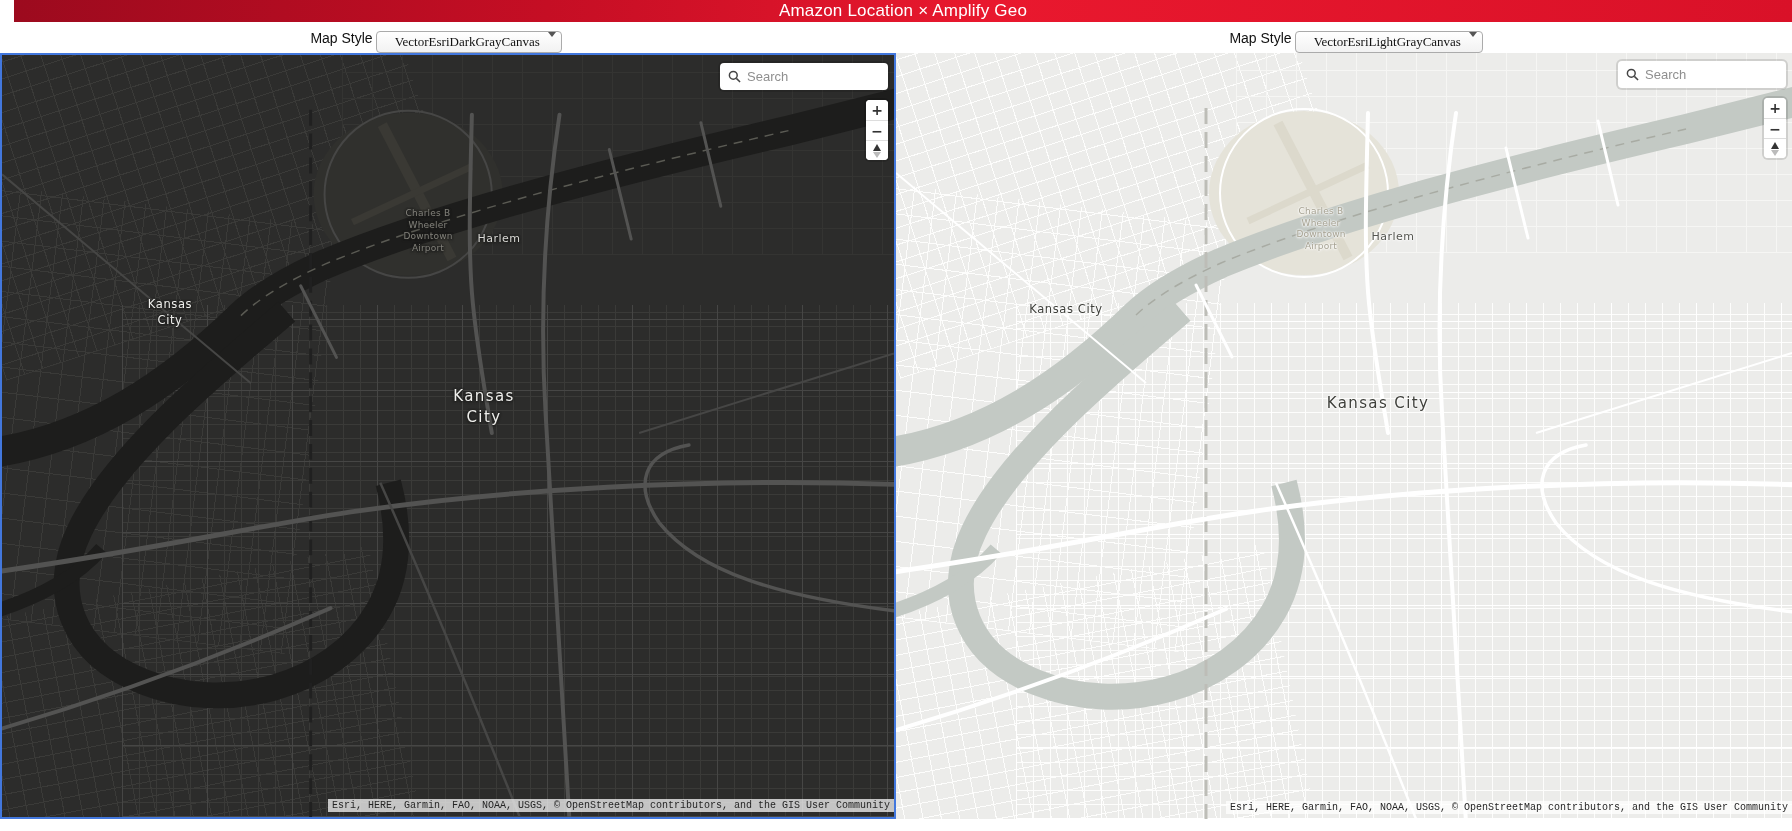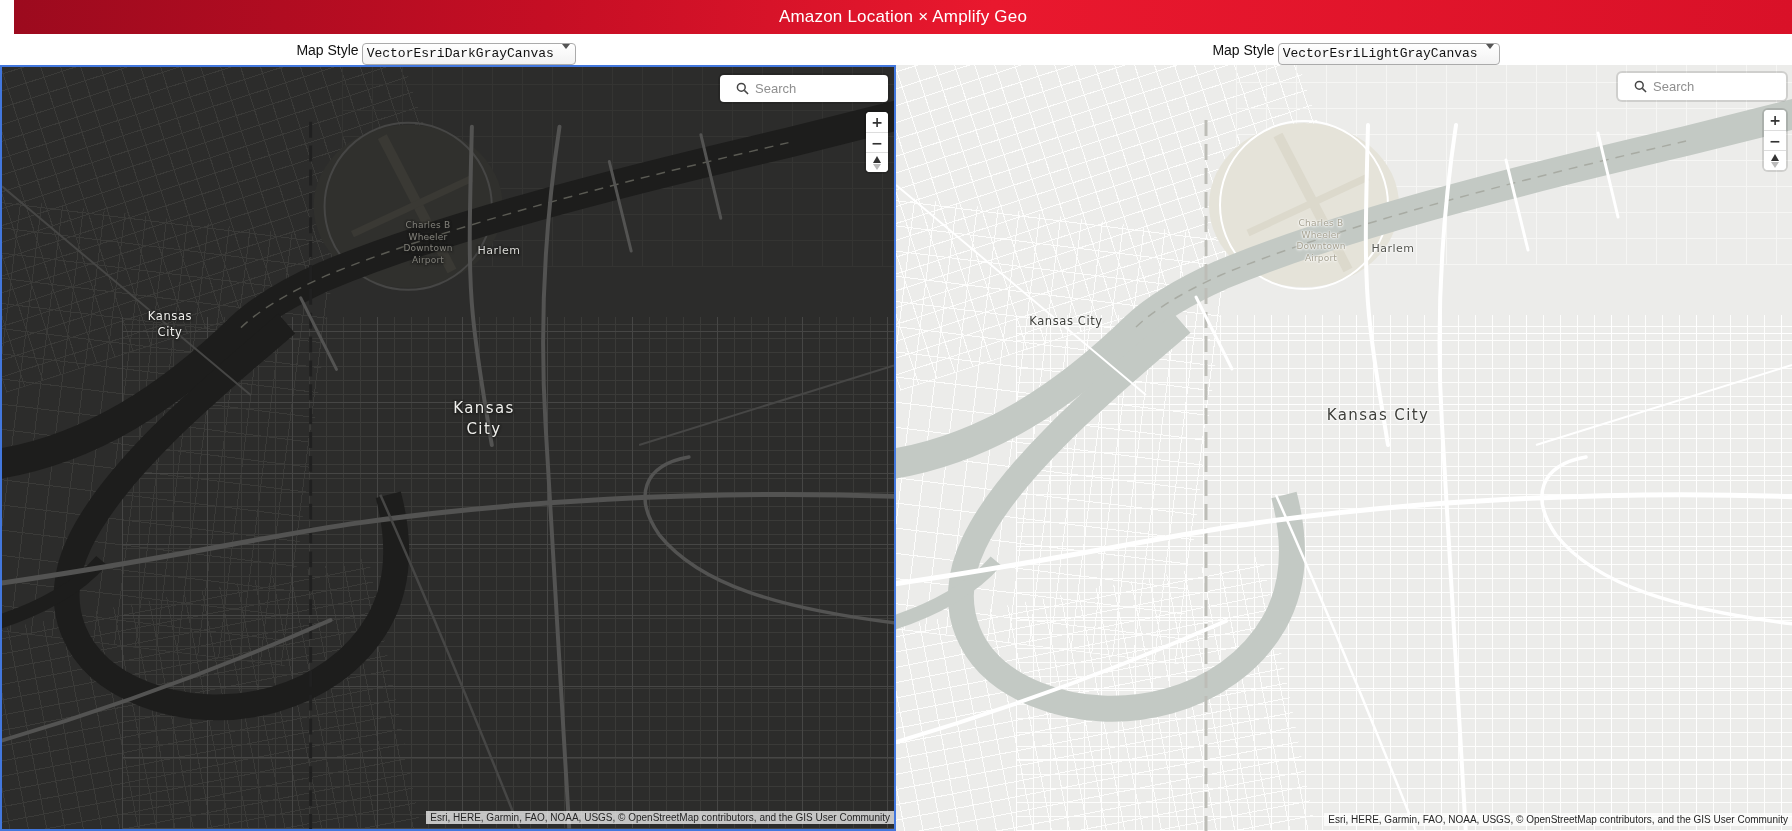--- a/index.html
+++ b/index.html
@@ -1,36 +1,36 @@
 <!DOCTYPE html>
 <html><head>
 <meta charset="utf-8">
 <style>
   * { margin:0; padding:0; box-sizing:border-box; }
   html,body { width:1792px; height:831px; overflow:hidden; background:#fff;
               font-family:"Liberation Sans", sans-serif; }
 
   
   .app-header{
-    height:34px; display:flex; align-items:center; justify-content:center;
+    height:22px; display:flex; align-items:center; justify-content:center;
     background:linear-gradient(95deg,#9c0a1e 0%,#c50e24 30%,#e9182e 55%,#d91128 100%);
     color:#fff; font-size:17px; letter-spacing:.2px;margin-left:14px;
   }
 
   
   .style-bar{ height:31px; display:flex; background:#fff;gap:48px; }
   .style-group{ width:50%; display:flex; align-items:center; justify-content:center; gap:3px;
                 font-size:14px; color:#111; }
   .sel-wrap{ position:relative; display:inline-block; }
   .sel-wrap select{
     appearance:none; -webkit-appearance:none;
-    font-family:Liberation Mono, monospace; font-size:13px; color:#111;
+    font-family:Liberation Serif, serif; font-size:13px; color:#111;
     background:linear-gradient(#fff,#f2f2f2);
     border:1px solid #ababab; border-radius:4px;
-    padding:2px 20px 2px 4px; height:22px; line-height:16px;margin-top:8px;
+    padding:2px 20px 2px 18px; height:22px; line-height:16px;margin-top:8px;
   }
   .chev{ position:absolute; right:6px; top:9px; width:0; height:0; pointer-events:none;
          border-left:4px solid transparent; border-right:4px solid transparent;
          border-top:5px solid #555; }
 
   
   .maps{ display:flex; height:766px; }
   .map{ position:relative; width:896px; height:766px; overflow:hidden;
         background:var(--bg); font-family:"DejaVu Sans",sans-serif; }
 
@@ -86,41 +86,41 @@
         text-shadow:0 0 2px var(--halo),0 0 2px var(--halo),0 1px 3px var(--halo); }
   .lbl-city-sm{ font-size:11.5px; letter-spacing:.6px; line-height:1.35; color:var(--lbl); }
   .lbl-city-lg{ font-size:15px;  letter-spacing:1.4px; line-height:1.4; color:var(--lbl); }
   .wrap-sm{ width:58px; } .wrap-lg{ width:78px; } .nowrap{ white-space:nowrap; }
   .lbl-air{ font-size:9px; width:62px; line-height:1.3; color:var(--airlbl); letter-spacing:.2px;margin-left:16px; }
   .lbl-hood{ font-size:11px; letter-spacing:.5px; color:var(--lbl2);margin-left:9px; }
 
   
   .searchbox{ position:absolute; top:8px; right:6px; width:168px; height:27px; z-index:5;
     background:#fff; border-radius:4px; box-shadow:0 0 0 2px rgba(0,0,0,.12);
-    display:flex; align-items:center; padding:0 16px; gap:6px; }
+    display:flex; align-items:center; padding:0 8px; gap:6px; }
   .searchbox input{ border:none; outline:none; flex:1; min-width:0; font-size:13px;
     font-family:"Liberation Sans",sans-serif; color:#333; background:transparent; }
   .searchbox input::placeholder{ color:#8f8f8f; }
 
   .zoomctrl{ position:absolute; top:45px; right:6px; width:22px; z-index:5;
     background:#fff; border-radius:4px; box-shadow:0 0 0 2px rgba(0,0,0,.12);
     display:flex; flex-direction:column; overflow:hidden; }
   .zoomctrl button{ height:20px; border:none; background:#fff; cursor:pointer;
     font-size:14px; font-weight:bold; color:#333; line-height:18px; padding:0;
     font-family:"DejaVu Sans",sans-serif; }
   .zoomctrl button + button{ border-top:1px solid #ddd; }
   .compass{ display:flex; flex-direction:column; align-items:center; justify-content:center; }
   .tri-up{ width:0; height:0; border-left:4px solid transparent; border-right:4px solid transparent;
            border-bottom:7px solid #333; }
   .tri-dn{ width:0; height:0; border-left:4px solid transparent; border-right:4px solid transparent;
            border-top:6px solid #bbb; margin-top:1px; }
 
   .attrib{ position:absolute; right:0; bottom:5px; z-index:5;
     background:rgba(255,255,255,.72); color:#262626;
-    font-family:Liberation Sans, sans-serif; font-size:10px; line-height:13px;
+    font-family:Liberation Mono, monospace; font-size:10px; line-height:13px;
     padding:0 4px; white-space:nowrap;margin-top:22px; }
 </style>
 </head>
 <body>
 
 <svg width="0" height="0" style="position:absolute">
   <defs>
     <symbol id="mapart" viewBox="0 0 896 766" preserveAspectRatio="none">
 
       <ellipse cx="408" cy="140" rx="95" ry="82" fill="var(--airfield)"></ellipse>

